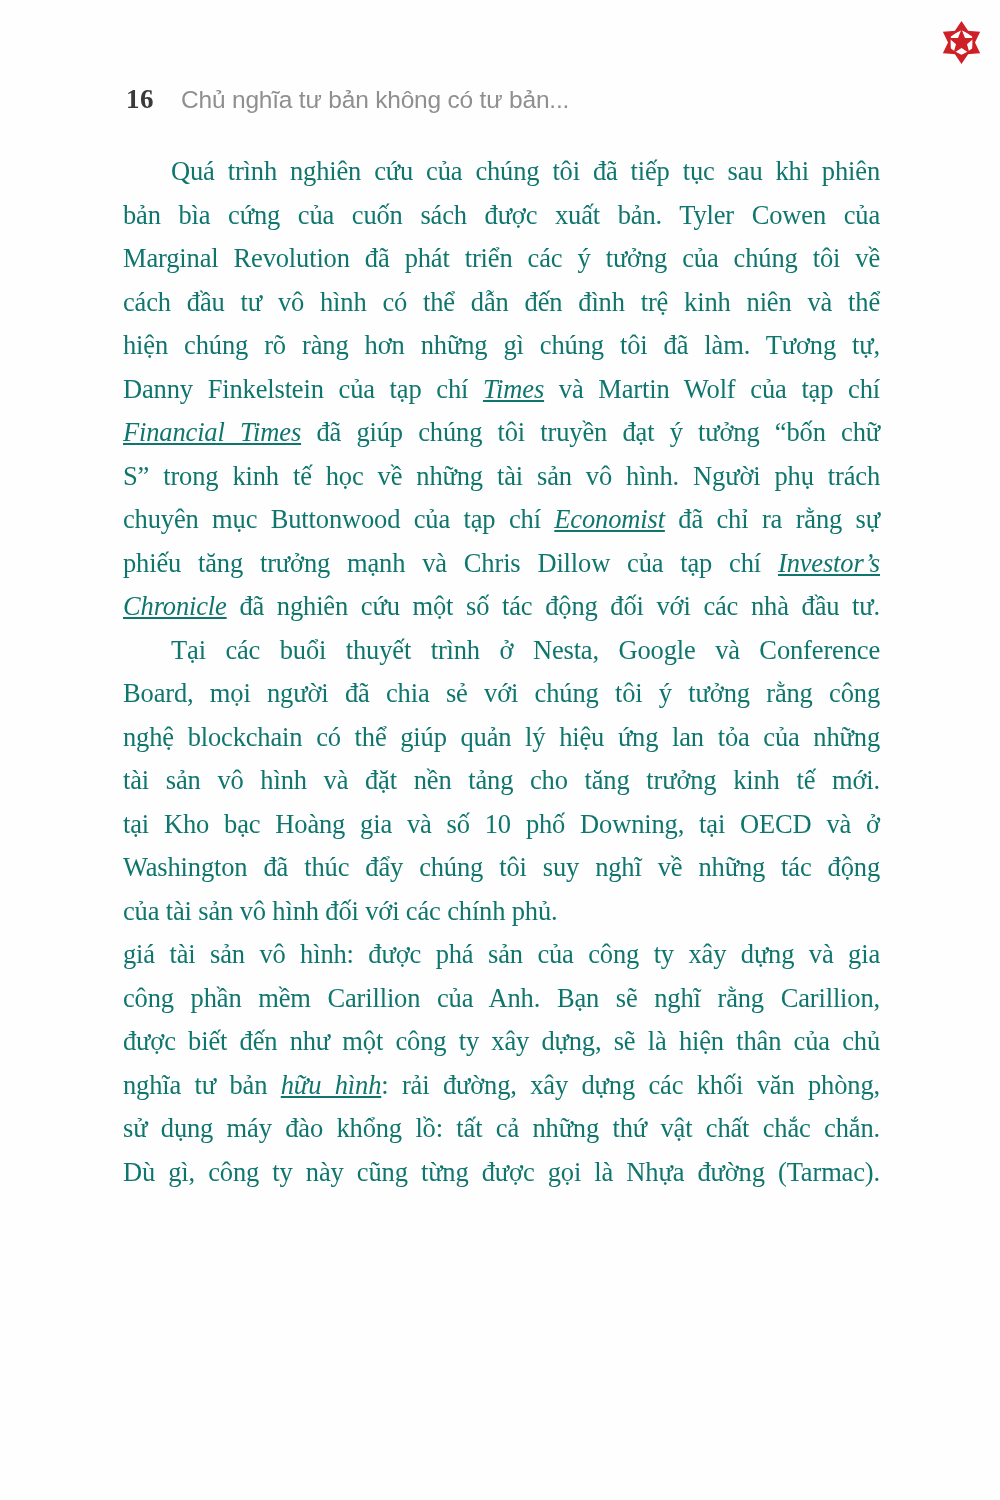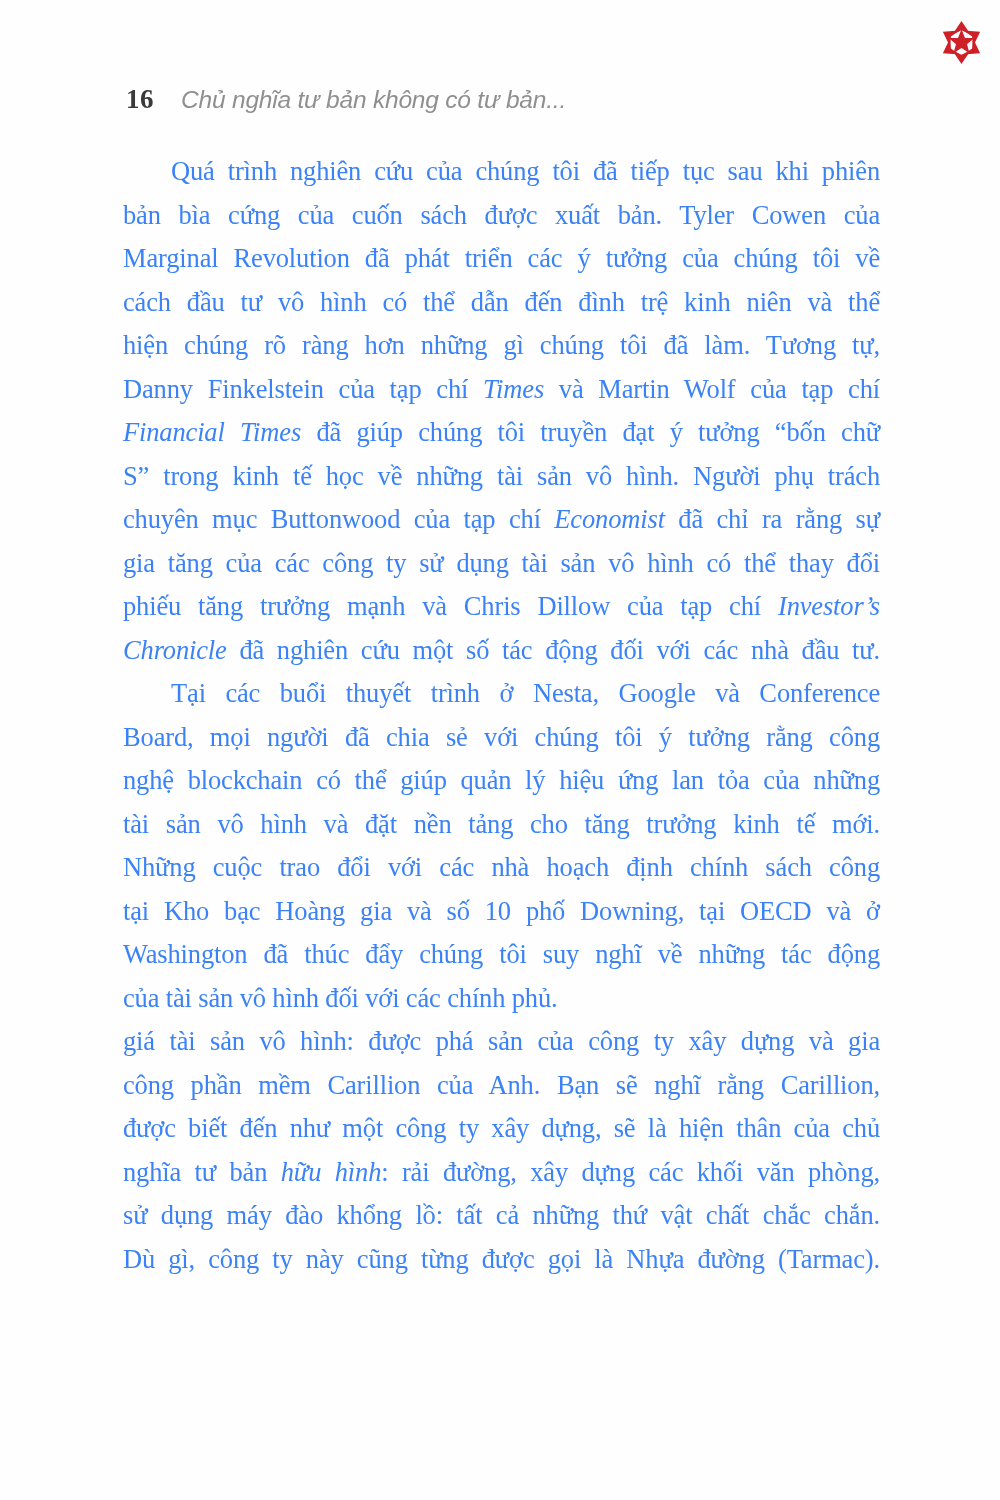--- a/index.html
+++ b/index.html
@@ -9,34 +9,34 @@
   }
   .logo{position:absolute;left:938px;top:19px;width:47px;height:47px;}
   .header{position:absolute;left:126px;top:84px;display:flex;align-items:baseline;}
   .page-num{
     font-family:"Liberation Serif","DejaVu Serif",serif;
     font-weight:bold;font-size:27px;color:#3a3a3a;letter-spacing:0.5px;
   }
   .header-title{
     margin-left:27px;
     font-family:"Liberation Sans","DejaVu Sans",sans-serif;
-    font-size:24.5px;color:#8f8f8f;letter-spacing:-0.2px;font-style:italic;
+    font-size:24.5px;color:#8f8f8f;letter-spacing:-0.2px;
   }
   .body-text{
     position:absolute;left:123px;top:150px;width:757px;
-    font-size:26.5px;line-height:43.5px;color:#3b82f6;letter-spacing:-0.15px;
+    font-size:26.5px;line-height:43.5px;color:#0f766e;letter-spacing:-0.15px;
   }
   .line{
     white-space:nowrap;
     text-align:justify;
     text-align-last:justify;
   }
   .line.short{text-align-last:left;}
   .line.ind{padding-left:48px;}
-  .it{font-style:italic;}
+  .it{font-style:italic;text-decoration:underline;}
 </style>
 </head>
 <body>
 
 <div class="page">
 
   <svg class="logo" viewBox="-24 -24 48 48" xmlns="http://www.w3.org/2000/svg">
     <g fill="#ce2127">
       <path transform="rotate(0)" d="M0,-22 L9.5,-8 L0,-12.5 L-9.5,-8 Z"></path>
       <path transform="rotate(60)" d="M0,-22 L9.5,-8 L0,-12.5 L-9.5,-8 Z"></path>
@@ -56,28 +56,26 @@
   <div class="body-text">
       <div class="line ind"><span>Quá trình nghiên cứu của chúng tôi đã tiếp tục sau khi phiên</span></div>
       <div class="line"><span>bản bìa cứng của cuốn sách được xuất bản. Tyler Cowen của</span></div>
       <div class="line"><span>Marginal Revolution đã phát triển các ý tưởng của chúng tôi về</span></div>
       <div class="line"><span>cách đầu tư vô hình có thể dẫn đến đình trệ kinh niên và thể</span></div>
       <div class="line"><span>hiện chúng rõ ràng hơn những gì chúng tôi đã làm. Tương tự,</span></div>
       <div class="line"><span>Danny Finkelstein của tạp chí </span><span class="it">Times</span><span> và Martin Wolf của tạp chí</span></div>
       <div class="line"><span class="it">Financial Times</span><span> đã giúp chúng tôi truyền đạt ý tưởng “bốn chữ</span></div>
       <div class="line"><span>S” trong kinh tế học về những tài sản vô hình. Người phụ trách</span></div>
       <div class="line"><span>chuyên mục Buttonwood của tạp chí </span><span class="it">Economist</span><span> đã chỉ ra rằng sự</span></div>
-      <div class="line"><span>gia tăng của các công ty sử dụng tài sản vô hình có thể thay đổi</span></div>
       <div class="line"><span>phiếu tăng trưởng mạnh và Chris Dillow của tạp chí </span><span class="it">Investor’s</span></div>
       <div class="line"><span class="it">Chronicle</span><span> đã nghiên cứu một số tác động đối với các nhà đầu tư.</span></div>
       <div class="line ind"><span>Tại các buổi thuyết trình ở Nesta, Google và Conference</span></div>
       <div class="line"><span>Board, mọi người đã chia sẻ với chúng tôi ý tưởng rằng công</span></div>
       <div class="line"><span>nghệ blockchain có thể giúp quản lý hiệu ứng lan tỏa của những</span></div>
       <div class="line"><span>tài sản vô hình và đặt nền tảng cho tăng trưởng kinh tế mới.</span></div>
-      <div class="line"><span>Những cuộc trao đổi với các nhà hoạch định chính sách công</span></div>
       <div class="line"><span>tại Kho bạc Hoàng gia và số 10 phố Downing, tại OECD và ở</span></div>
       <div class="line"><span>Washington đã thúc đẩy chúng tôi suy nghĩ về những tác động</span></div>
       <div class="line short"><span>của tài sản vô hình đối với các chính phủ.</span></div>
       <div class="line"><span>giá tài sản vô hình: được phá sản của công ty xây dựng và gia</span></div>
       <div class="line"><span>công phần mềm Carillion của Anh. Bạn sẽ nghĩ rằng Carillion,</span></div>
       <div class="line"><span>được biết đến như một công ty xây dựng, sẽ là hiện thân của chủ</span></div>
       <div class="line"><span>nghĩa tư bản </span><span class="it">hữu hình</span><span>: rải đường, xây dựng các khối văn phòng,</span></div>
       <div class="line"><span>sử dụng máy đào khổng lồ: tất cả những thứ vật chất chắc chắn.</span></div>
       <div class="line"><span>Dù gì, công ty này cũng từng được gọi là Nhựa đường (Tarmac).</span></div>
     </div>

